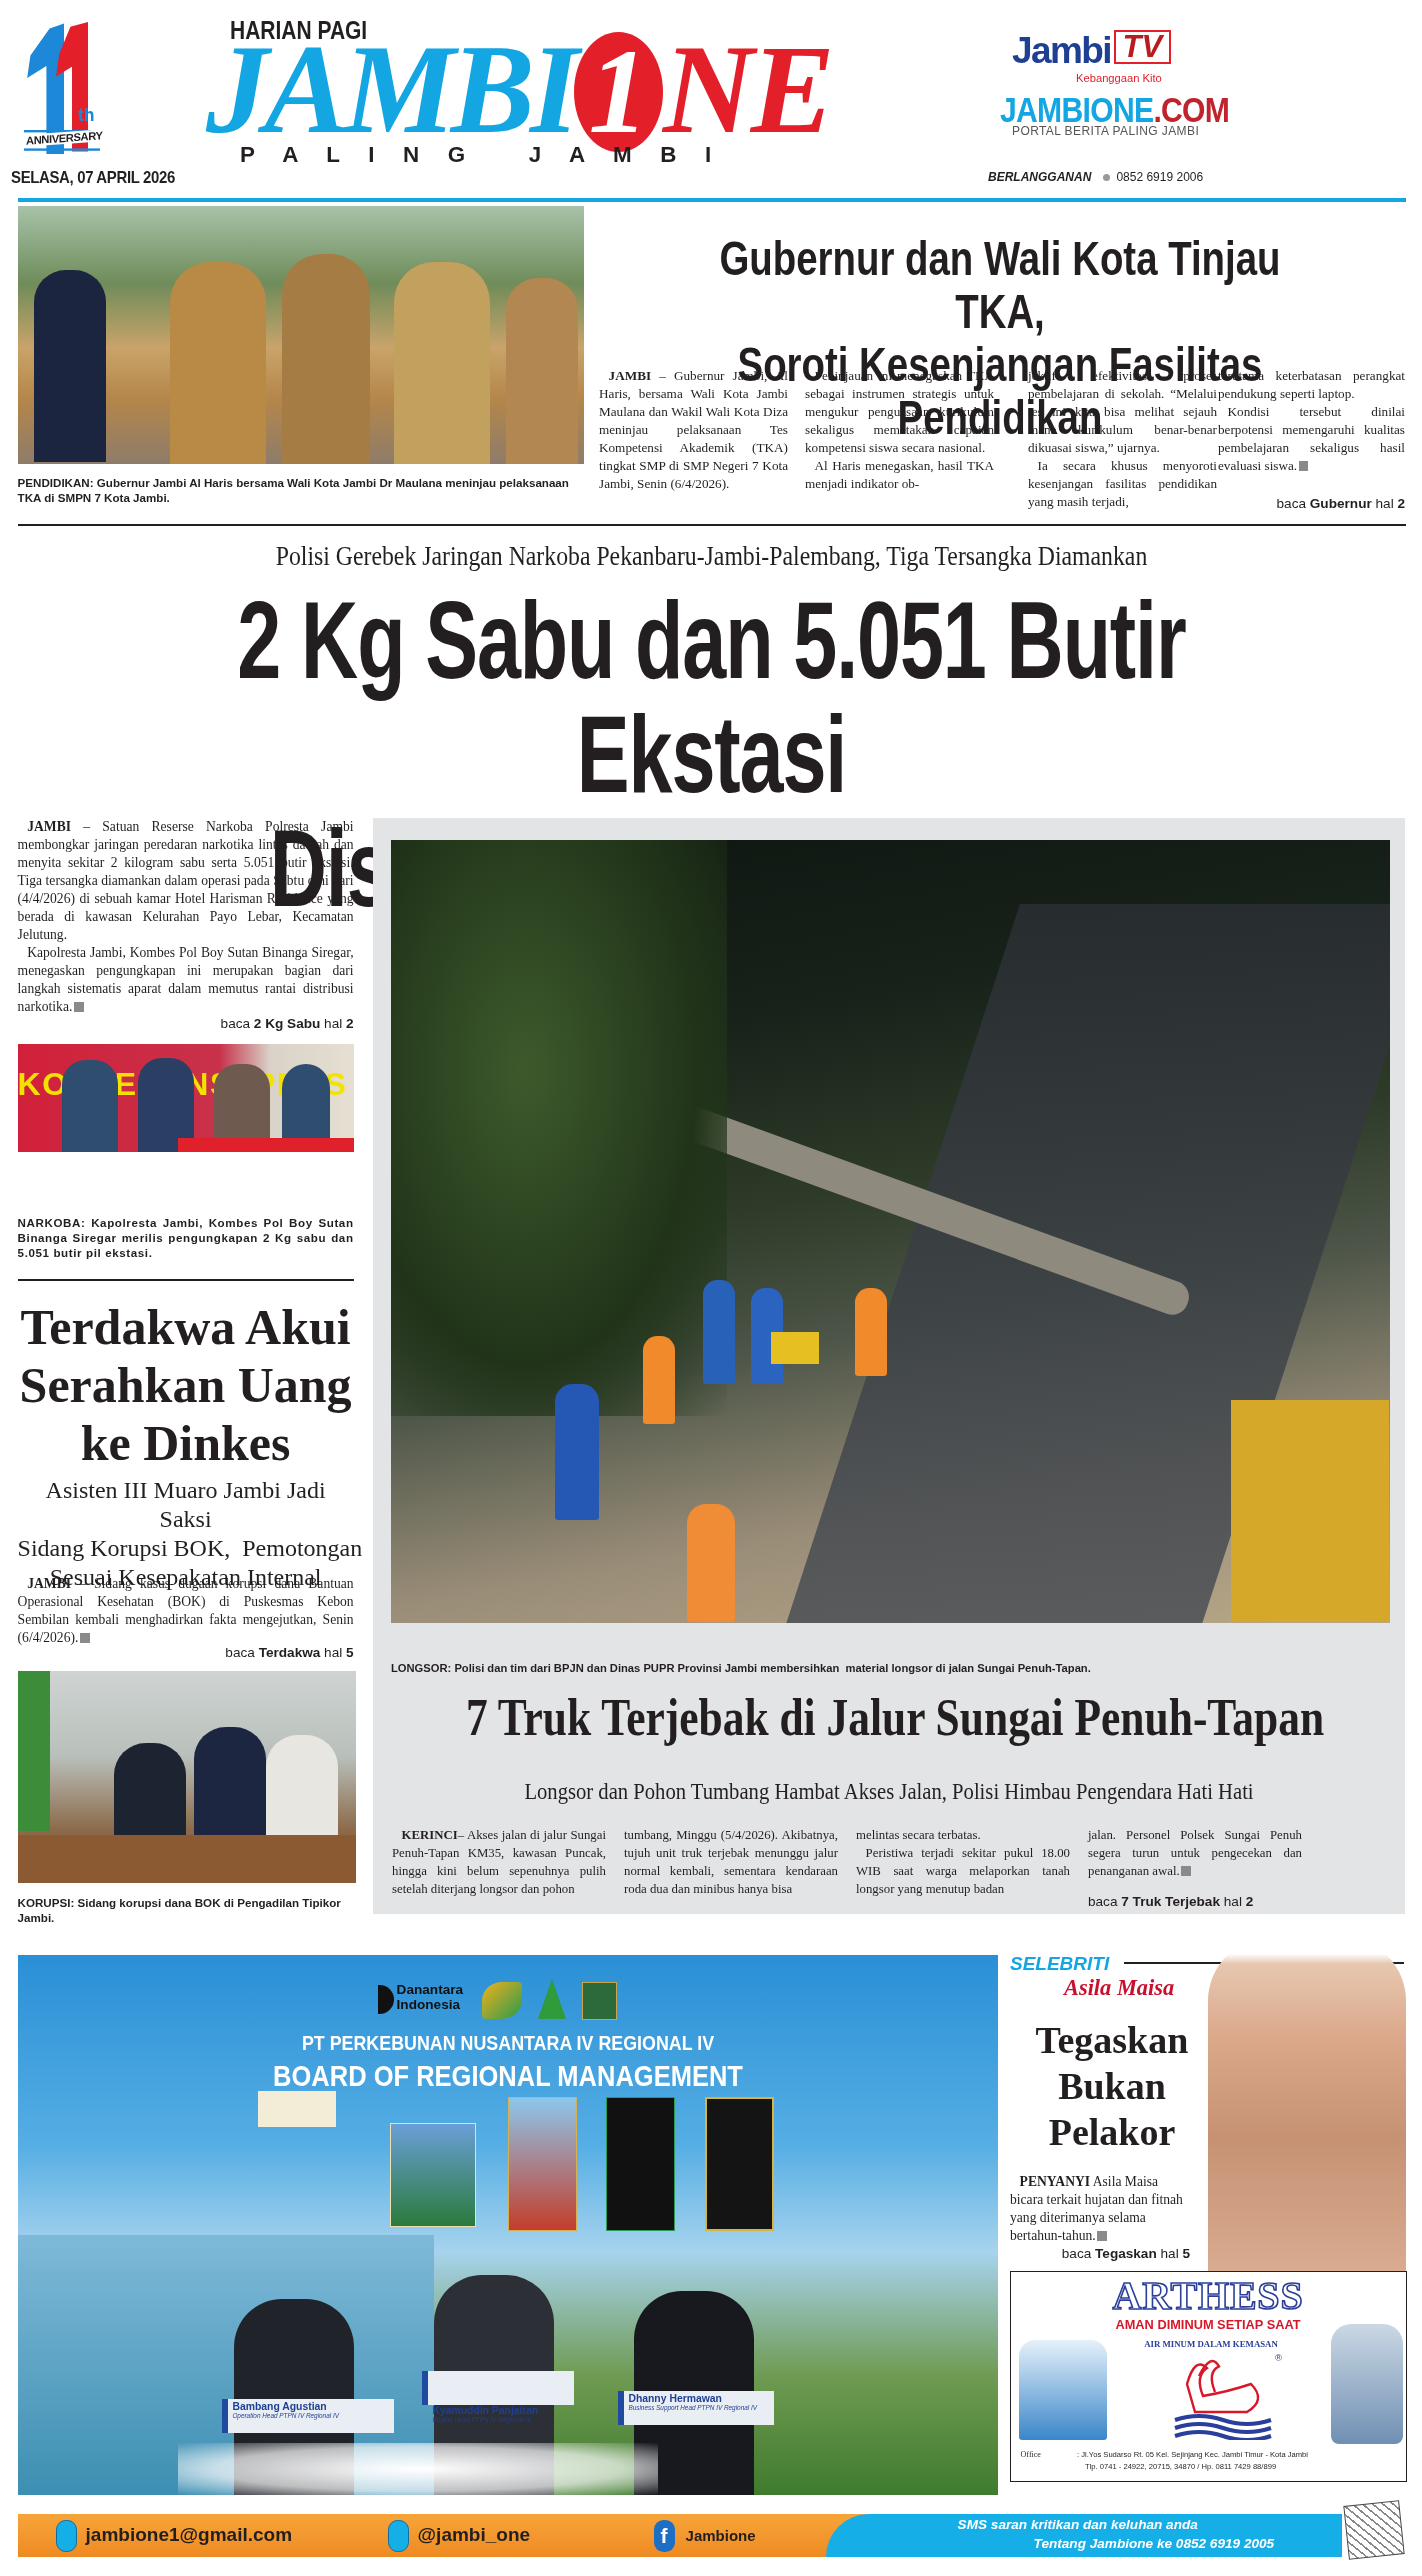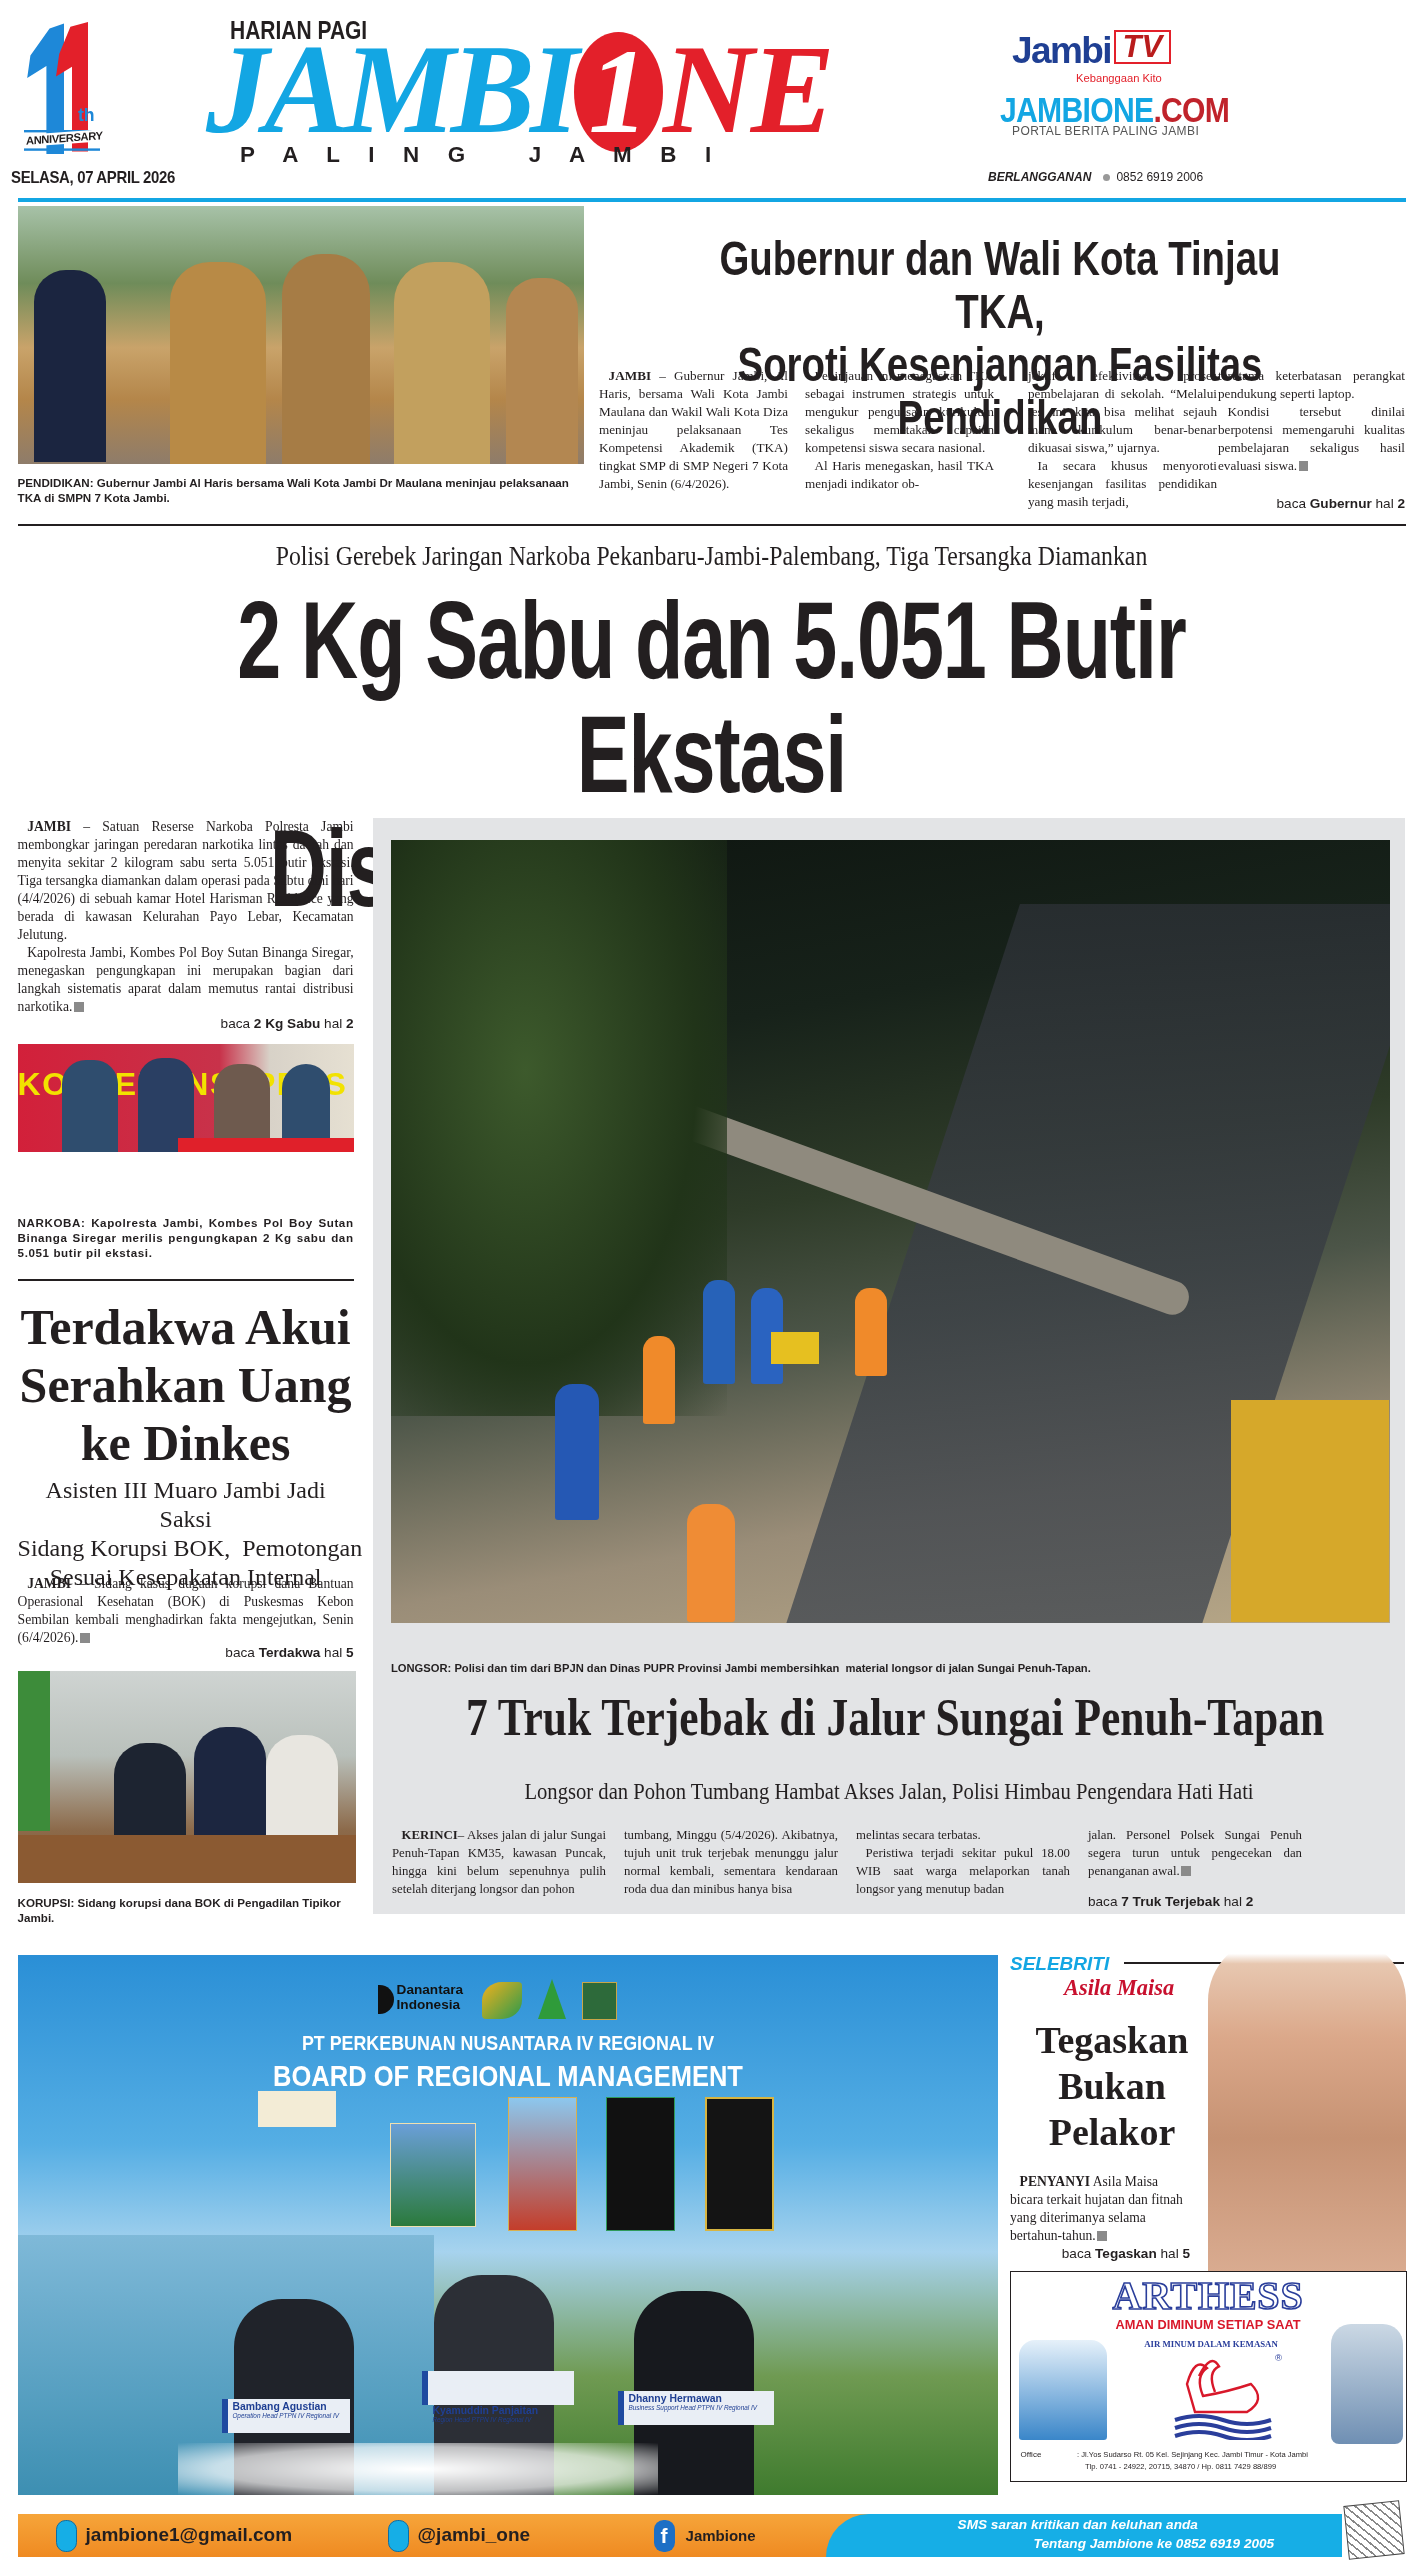--- a/index.html
+++ b/index.html
@@ -199,21 +199,21 @@
   <div class="abs cond" style="left:0;top:104px;width:980px;text-align:center;font-size:30px;font-weight:bold;color:#fff;transform:scaleX(0.85);">BOARD OF REGIONAL MANAGEMENT</div>
   <div class="abs" style="left:240px;top:136px;width:78px;height:36px;background:#f3ecd6;"></div>
   <div class="abs" style="left:372px;top:168px;width:86px;height:104px;background:linear-gradient(180deg,#6a9fd8,#2b7a3c);border:1.6px solid #f0e0b0;"></div>
   <div class="abs" style="left:490px;top:142px;width:69px;height:134px;background:linear-gradient(180deg,#8cc7ee,#c43d2a);border:1.6px solid #d8b050;"></div>
   <div class="abs" style="left:588px;top:142px;width:69px;height:134px;background:#111;border:1.6px solid #2e9a5a;"></div>
   <div class="abs" style="left:687px;top:142px;width:69px;height:134px;background:#141414;border:2.4px solid #d7b542;"></div>
   <div class="abs" style="left:0;top:280px;width:416px;height:260px;background:linear-gradient(180deg,#7fb9d8,#3d8fb2);"></div>
   <div class="abs" style="left:216px;top:344px;width:120px;height:196px;background:#20232a;border-radius:48px 48px 0 0;"></div>
   <div class="abs" style="left:416px;top:320px;width:120px;height:220px;background:#2c2f36;border-radius:48px 48px 0 0;"></div>
   <div class="abs" style="left:616px;top:336px;width:120px;height:204px;background:#17191e;border-radius:48px 48px 0 0;"></div>
-  <div class="abs" style="left:204px;top:444px;width:128px;height:34px;background:#e9eef5;border-left:6.4px solid #1f4aa0;">
+  <div class="abs" style="left:204px;top:444px;width:172px;height:34px;background:#e9eef5;border-left:6.4px solid #1f4aa0;">
     <div class="sans" style="font-size:10.4px;font-weight:bold;color:#1f3f93;padding:2.4px 4.8px 0;">Bambang Agustian</div>
     <div class="sans" style="font-size:6.4px;font-style:italic;color:#1f3f93;padding:0 4.8px;">Operation Head PTPN IV Regional IV</div>
   </div>
   <div class="abs" style="left:404px;top:416px;width:152px;height:34px;background:#e9eef5;border-left:6.4px solid #1f4aa0;">
     <div class="sans" style="font-size:10.4px;font-weight:bold;color:#1f3f93;padding:2.4px 4.8px 0;margin-top:32px;">Kyamuddin Panjaitan</div>
     <div class="sans" style="font-size:6.4px;font-style:italic;color:#1f3f93;padding:0 4.8px;">Region Head PTPN IV Regional IV</div>
   </div>
   <div class="abs" style="left:600px;top:436px;width:156px;height:34px;background:#e9eef5;border-left:6.4px solid #1f4aa0;">
     <div class="sans" style="font-size:10.4px;font-weight:bold;color:#1f3f93;padding:2.4px 4.8px 0;">Dhanny Hermawan</div>
     <div class="sans" style="font-size:6.4px;font-style:italic;color:#1f3f93;padding:0 4.8px;">Business Support Head PTPN IV Regional IV</div>
@@ -242,21 +242,21 @@
   <div class="abs sans" style="left:0;top:45px;width:394px;text-align:center;font-size:12.8px;font-weight:bold;color:#d8182a;">AMAN DIMINUM SETIAP SAAT</div>
   <div class="abs serif" style="left:120px;top:67px;width:160px;text-align:center;font-size:8.8px;font-weight:bold;color:#2a3e9b;">AIR MINUM DALAM KEMASAN</div>
   <svg class="abs" style="left:160px;top:80px;" width="104" height="88" viewBox="0 0 130 110">
     <path d="M20 40 Q30 5 45 20 Q30 30 40 55 Q70 50 100 40 Q120 60 95 75 L30 75 Z" fill="none" stroke="#d8182a" stroke-width="3"></path>
     <path d="M35 30 Q50 0 60 18 Q45 25 55 50" fill="none" stroke="#d8182a" stroke-width="3"></path>
     <path d="M5 85 Q35 75 65 85 T125 85 M5 95 Q35 85 65 95 T125 95 M5 105 Q35 95 65 105 T125 105" fill="none" stroke="#2a3e9b" stroke-width="5"></path>
   </svg>
   <span class="abs sans" style="left:264px;top:80px;font-size:9.6px;color:#2a3e9b;">®</span>
   <div class="abs" style="left:8px;top:68px;width:88px;height:100px;background:linear-gradient(180deg,#e6f1fa,#3a86c9);border-radius:16px 16px 3.2px 3.2px;"></div>
   <div class="abs" style="left:320px;top:52px;width:72px;height:120px;background:linear-gradient(180deg,#cbd8e4,#6f8fb3);border-radius:20px 20px 8px 8px;"></div>
-  <div class="abs sans" style="left:9.6px;top:178px;font-size:8px;color:#231f20;">Office</div>
+  <div class="abs sans" style="left:9.6px;top:178px;font-size:8px;color:#231f20;font-family:Liberation Serif, serif;">Office</div>
   <div class="abs sans" style="left:66px;top:178px;font-size:7.6px;color:#231f20;white-space:nowrap;">: Jl.Yos Sudarso Rt. 05 Kel. Sejinjang Kec. Jambi Timur - Kota Jambi</div>
   <div class="abs sans" style="left:74px;top:190px;font-size:7.6px;color:#231f20;white-space:nowrap;">Tlp. 0741 - 24922, 20715, 34870 / Hp. 0811 7429 88/899</div>
 </div>
 
 <div class="abs" style="left:17.6px;top:2514px;width:1388px;height:43px;">
   <div class="abs" style="left:0;top:0;width:864px;height:43px;background:linear-gradient(180deg,#f6a53a,#ef8a22);border-radius:0 0 96px 0;"></div>
   <div class="abs" style="left:808px;top:0;width:516px;height:43px;background:#16aee6;border-radius:64px 0 0 0;"></div>
   <span class="abs" style="left:38px;top:6.4px;width:21px;height:32px;background:#16aee6;border-radius:9.6px;border:1.6px solid #0b6ea5;"></span>
   <span class="abs sans" style="left:68px;top:10.4px;font-size:19px;font-weight:bold;color:#231f20;">jambione1@gmail.com</span>
   <span class="abs" style="left:370px;top:6.4px;width:21px;height:32px;background:#16aee6;border-radius:9.6px;border:1.6px solid #0b6ea5;"></span>

